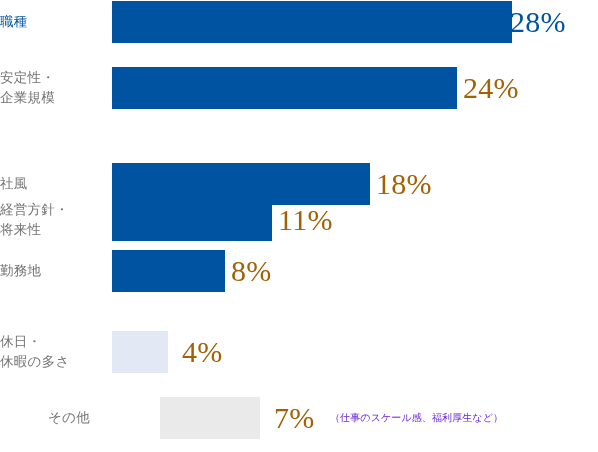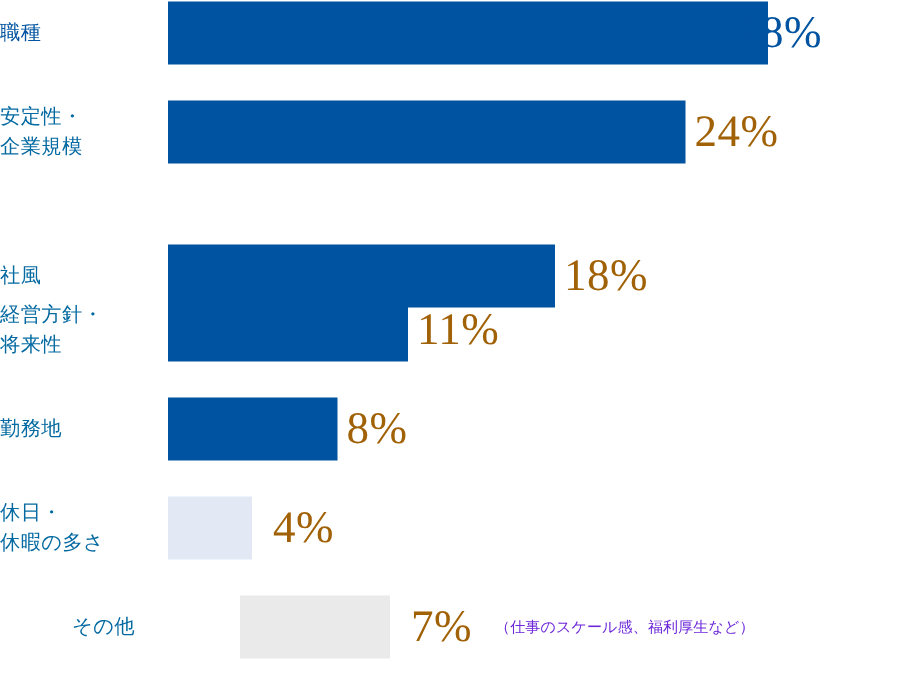--- a/index.html
+++ b/index.html
@@ -23,21 +23,21 @@
     align-items:center;
   }
   .row-label {
     position:absolute;
     left:0;
     width:108px;
     text-align:left;
     font-size:13.5px;
     line-height:1.45;
     letter-spacing:0.02em;
-    color:#0369a1;
+    color:#737373;
     font-family:"Liberation Sans", sans-serif;
     white-space:pre-line;
   }
   .row-label.highlight { color:#0053a0; }
   .bar-track {
     position:absolute;
     left:112px;
     top:0;
     height:42px;
   }
@@ -73,21 +73,21 @@
 </style>
 </head>
 <body>
 
 <div id="chart" style="background: rgb(255, 255, 255);">
     <div class="row" style="top: 1px;">
       <div class="row-label highlight">職種</div>
       <div class="bar-track" style="width: 400px;">
         <div class="bar"></div>
       </div>
-      <div class="value highlight" style="left: 492px;">28%</div>
+      <div class="value highlight" style="left: 510px;">28%</div>
     </div>
     <div class="row" style="top: 67px;">
       <div class="row-label">安定性・
 企業規模</div>
       <div class="bar-track" style="width: 345px;">
         <div class="bar"></div>
       </div>
       <div class="value" style="left: 463px;">24%</div>
     </div>
     <div class="row" style="top: 133px; margin-top: 30px;">
@@ -98,21 +98,21 @@
       <div class="value" style="left: 376px;">18%</div>
     </div>
     <div class="row" style="top: 199px;">
       <div class="row-label">経営方針・
 将来性</div>
       <div class="bar-track" style="width: 160px;">
         <div class="bar"></div>
       </div>
       <div class="value" style="left: 278px;">11%</div>
     </div>
-    <div class="row" style="top: 265px;">
+    <div class="row" style="top: 250px;">
       <div class="row-label">勤務地</div>
       <div class="bar-track" style="width: 113px;">
         <div class="bar"></div>
       </div>
       <div class="value" style="left: 231px;">8%</div>
     </div>
     <div class="row" style="top: 331px;">
       <div class="row-label">休日・
 休暇の多さ</div>
       <div class="bar-track" style="width: 56px;">

